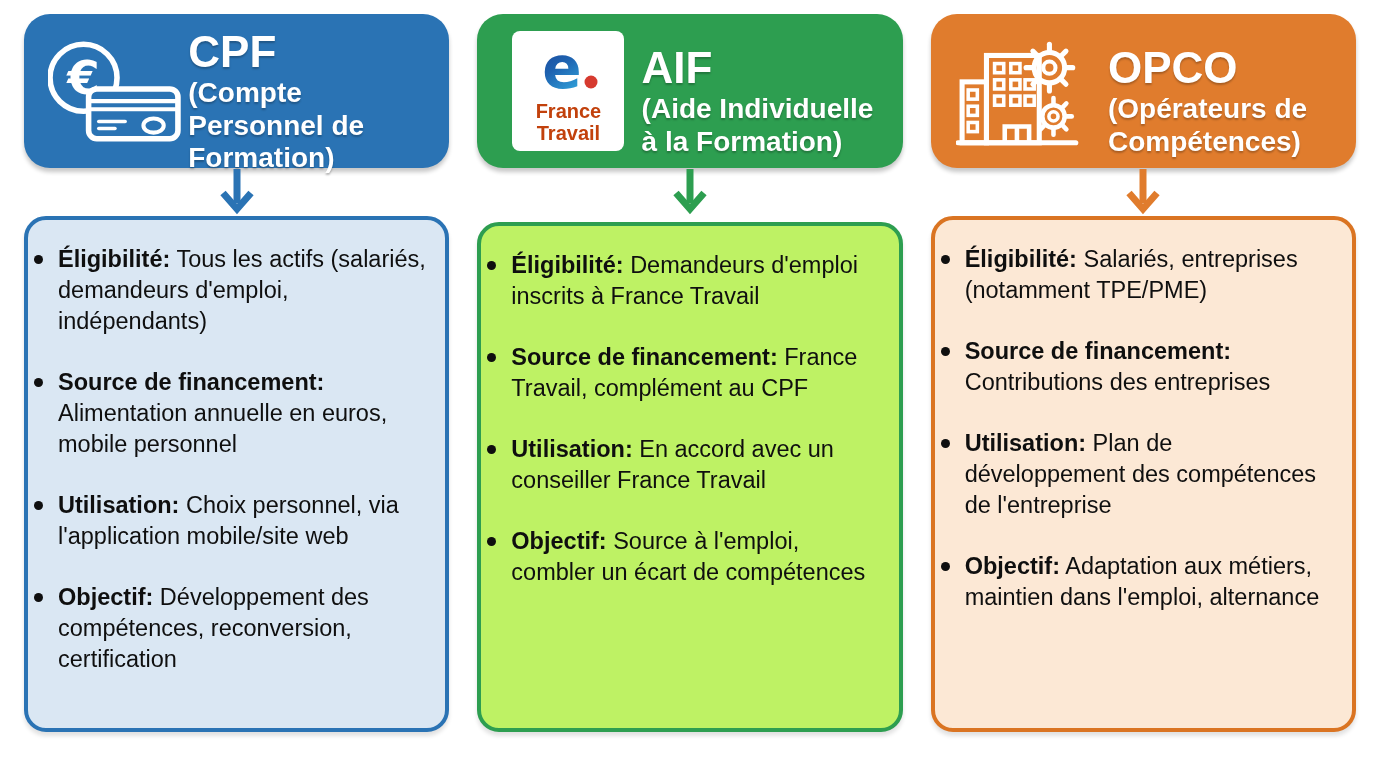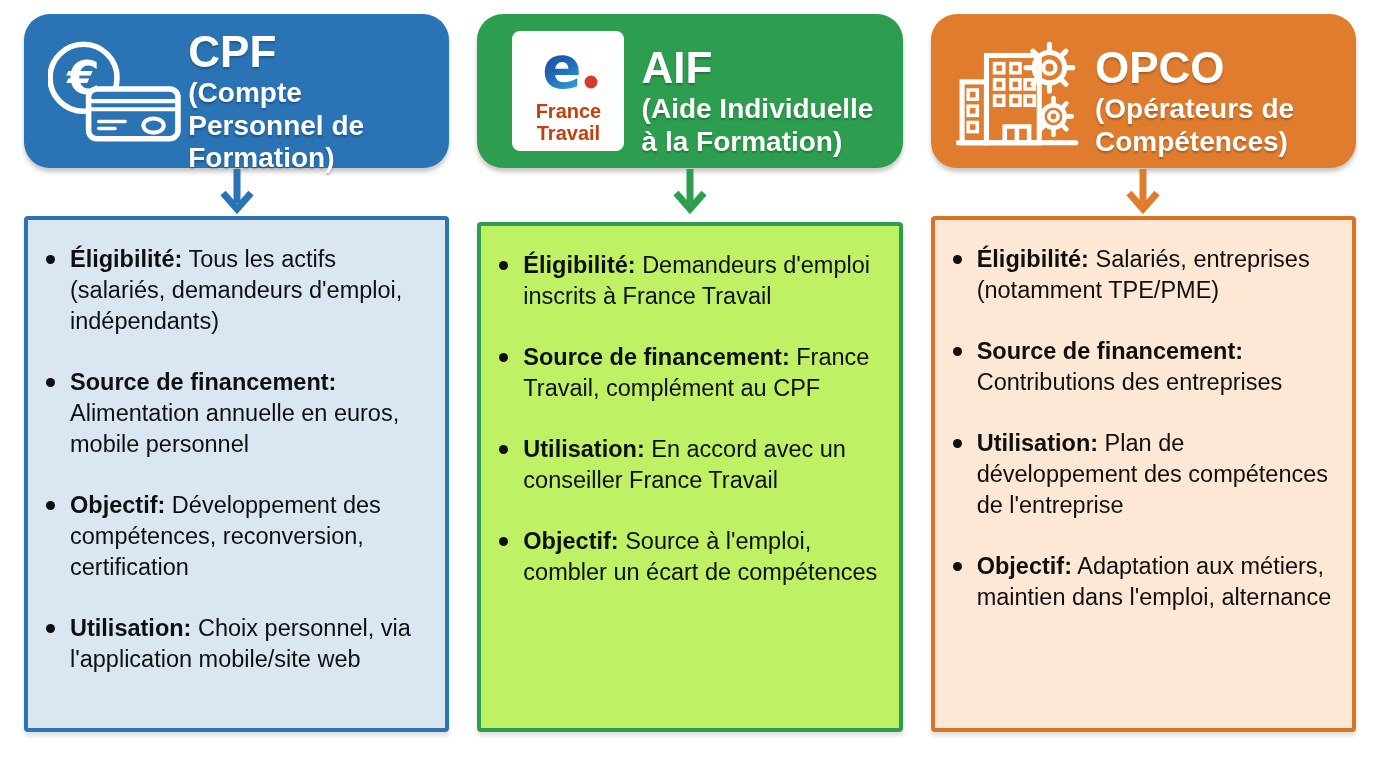--- a/index.html
+++ b/index.html
@@ -13,34 +13,34 @@
     height:154px;border-radius:26px;display:flex;align-items:center;
     padding:0 12px 0 18px;color:#ffffff;flex:0 0 auto;
     box-shadow:0 4px 4px rgba(0,0,0,.22);
   }
   .hdr-icon{flex:0 0 37%;display:flex;justify-content:center;align-items:center;}
   .hdr-text{flex:1;text-align:left;min-width:0;margin-top:20px;}
   .hdr .title{font-size:44px;font-weight:700;line-height:1.08;text-shadow:0 2px 2px rgba(0,0,0,.25);}
   .hdr .subtitle{font-size:28px;font-weight:700;line-height:1.16;margin:2px auto 0;max-width:252px;text-shadow:0 2px 2px rgba(0,0,0,.25);}
   .arrowbox{height:48px;display:flex;justify-content:center;align-items:center;flex:0 0 auto;}
   .bodybox{
-    flex:1;border-radius:4px;border:4px solid;box-sizing:border-box;
-    padding:24px 14px 14px 12px;box-shadow:0 4px 4px rgba(0,0,0,.12);
+    flex:1;border-radius:22px;border:4px solid;box-sizing:border-box;
+    padding:24px 14px 14px 0;box-shadow:0 4px 4px rgba(0,0,0,.12);
   }
   ul.bullets{list-style:none;margin:0;padding:0;}
   .bullets li{position:relative;padding-left:30px;margin-bottom:30px;font-size:23.5px;line-height:1.32;color:#0f0f0f;}
   .bullets li:last-child{margin-bottom:0;}
   .bullets li::before{content:"";position:absolute;left:6px;top:11px;width:9px;height:9px;border-radius:50%;background:#0f0f0f;}
   .b-label{font-weight:700;}
   
   .col-cpf  .hdr{background:#2a73b4;}
   .col-cpf  .bodybox{background:#dae7f3;border-color:#2a73b4;}
   .col-aif  .hdr{background:#2d9e50;}
   .col-aif  .bodybox{background:#bef264;border-color:#2d9e50;margin-top:6px;}
-  .col-opco .hdr{background:#e07c2d;}
+  .col-opco .hdr{background:#e07c2d;gap:13px;}
   .col-opco .bodybox{background:#fce8d5;border-color:#da7422;}
   
   .ft-logo{
     width:112px;height:120px;background:#ffffff;border-radius:8px;
     display:flex;flex-direction:column;align-items:center;justify-content:center;
   }
   .ft-name{color:#c2410c;font-weight:700;font-size:20px;line-height:1.08;text-align:center;margin-top:1px;}
 </style>
 </head>
 <body>
@@ -69,22 +69,22 @@
     <div class="arrowbox">
       <svg width="40" height="46" viewBox="0 0 40 46" fill="none">
         <path d="M20 0 V34" stroke="#2a73b4" stroke-width="7"></path>
         <path d="M6 24 L20 40 L34 24" stroke="#2a73b4" stroke-width="7" fill="none"></path>
       </svg>
     </div>
     <div class="bodybox">
       <ul class="bullets">
         <li><span class="b-label">Éligibilité:</span> <span class="b-text">Tous les actifs (salariés, demandeurs d'emploi, indépendants)</span></li>
         <li><span class="b-label">Source de financement:</span> <span class="b-text">Alimentation annuelle en euros, mobile personnel</span></li>
+        <li><span class="b-label">Utilisation:</span> <span class="b-text">Choix personnel, via l'application mobile/site web</span></li>
         <li><span class="b-label">Objectif:</span> <span class="b-text">Développement des compétences, reconversion, certification</span></li>
-        <li><span class="b-label">Utilisation:</span> <span class="b-text">Choix personnel, via l'application mobile/site web</span></li>
       </ul>
     </div>
   </section>
 
   <section class="column col-aif">
     <header class="hdr">
       <div class="hdr-icon">
         <div class="ft-logo">
           <svg width="64" height="62" viewBox="0 0 64 62">
             <defs>

